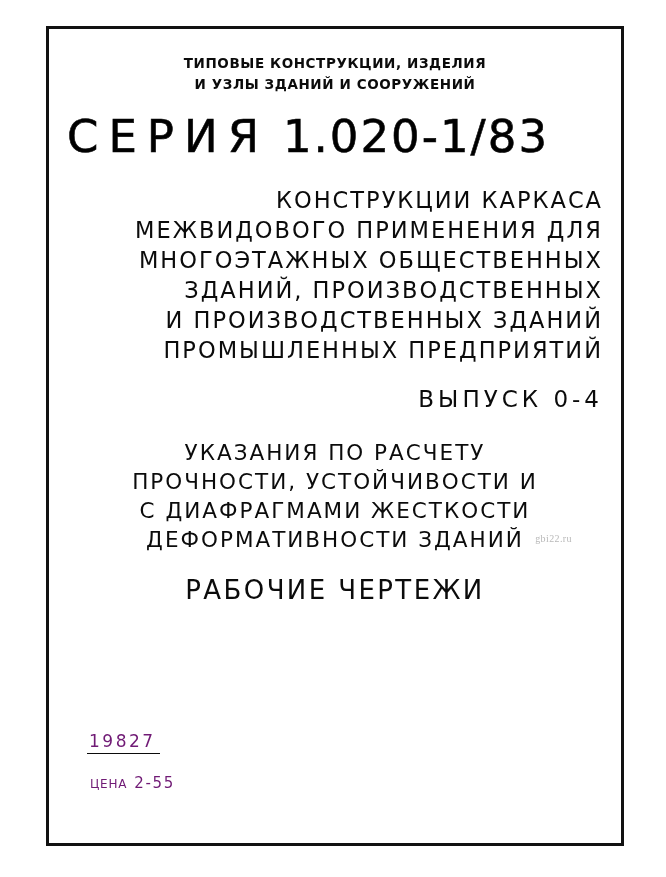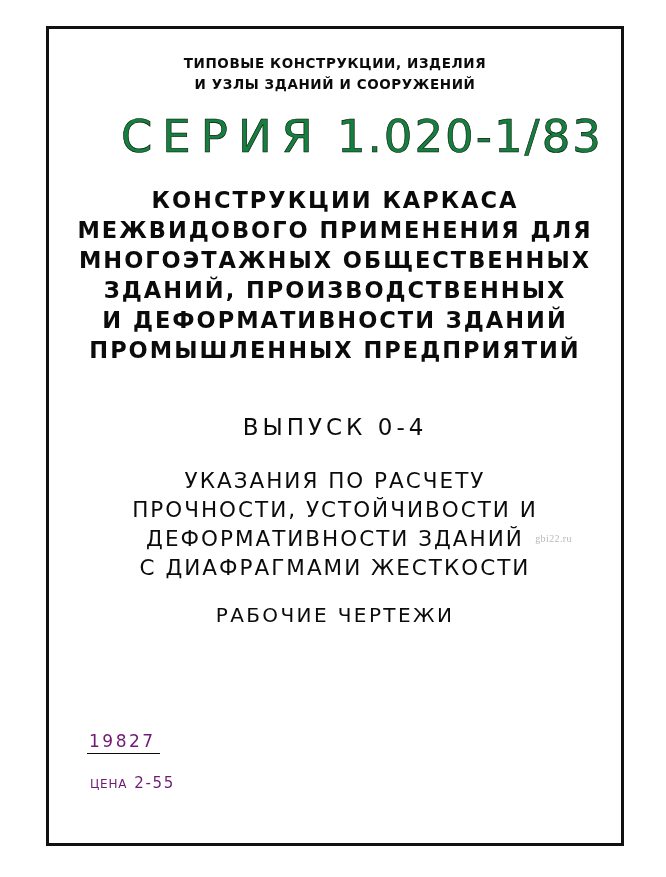--- a/index.html
+++ b/index.html
@@ -50,67 +50,67 @@
     font-family: "DejaVu Sans", sans-serif;
     font-weight: 700;
     font-size: 13.5px;
     letter-spacing: 0.6px;
     color: #0b0b0b;
     line-height: 1.55;
   }
   .kicker div { white-space: nowrap; }
 
   .series-line {
-    text-align: right;
+    text-align: left;
     margin-top: 18px;
     font-family: "DejaVu Sans", sans-serif;
     font-weight: 400;
     font-size: 45px;
     letter-spacing: 6px;
-    color: #15803d;
+    color: #000000;
     line-height: 1.05;
     -webkit-text-stroke: 0.6px #0b0b0b;
   }
   .series-line .series-word { letter-spacing: 10px; }
   .series-line .series-num { letter-spacing: 2px; margin-left: 14px; }
 
   .title-block {
-    text-align: center;
+    text-align: right;
     margin-top: 26px;
     font-family: "DejaVu Sans", sans-serif;
-    font-weight: 700;
+    font-weight: 400;
     font-size: 22.5px;
     letter-spacing: 2.0px;
     color: #0b0b0b;
     line-height: 1.33;
   }
   .title-block div { white-space: nowrap; }
 
   .issue-line {
-    text-align: center;
-    margin-top: 48px;
+    text-align: right;
+    margin-top: 20px;
     font-size: 23px;
     letter-spacing: 4px;
     color: #0b0b0b;
   }
 
   .subtitle-block {
     text-align: center;
     margin-top: 26px;
     font-size: 21.5px;
     letter-spacing: 2.0px;
     color: #0b0b0b;
     line-height: 1.36;
   }
   .subtitle-block div { white-space: nowrap; text-align: center; }
 
   .drawings-line {
     text-align: center;
     margin-top: 20px;
-    font-size: 20px;
+    font-size: 26px;
     letter-spacing: 2.4px;
     color: #0b0b0b;
   }
 
   
   .watermark {
     position: absolute;
     right: 10px;
     top: 533px;
     font-size: 10px;
@@ -167,31 +167,31 @@
 
       <div class="series-line">
         <span class="series-word">СЕРИЯ</span><span class="series-num">1.020-1/83</span>
       </div>
 
       <div class="title-block">
         <div>КОНСТРУКЦИИ КАРКАСА</div>
         <div>МЕЖВИДОВОГО ПРИМЕНЕНИЯ ДЛЯ</div>
         <div>МНОГОЭТАЖНЫХ ОБЩЕСТВЕННЫХ</div>
         <div>ЗДАНИЙ, ПРОИЗВОДСТВЕННЫХ</div>
-        <div>И ДЕФОРМАТИВНОСТИ ЗДАНИЙ</div>
+        <div>И ПРОИЗВОДСТВЕННЫХ ЗДАНИЙ</div>
         <div>ПРОМЫШЛЕННЫХ ПРЕДПРИЯТИЙ</div>
       </div>
 
       <div class="issue-line">ВЫПУСК 0-4</div>
 
       <div class="subtitle-block">
         <div>УКАЗАНИЯ ПО РАСЧЕТУ</div>
         <div>ПРОЧНОСТИ, УСТОЙЧИВОСТИ И</div>
+        <div>С ДИАФРАГМАМИ ЖЕСТКОСТИ</div>
         <div>ДЕФОРМАТИВНОСТИ ЗДАНИЙ</div>
-        <div>С ДИАФРАГМАМИ ЖЕСТКОСТИ</div>
       </div>
 
       <div class="drawings-line">РАБОЧИЕ ЧЕРТЕЖИ</div>
 
       <div class="code-block">
         <div class="code-number">19827</div>
         <div class="price-row">
           <span class="price-label">ЦЕНА</span>
           <span class="price-value">2-55</span>
         </div>

